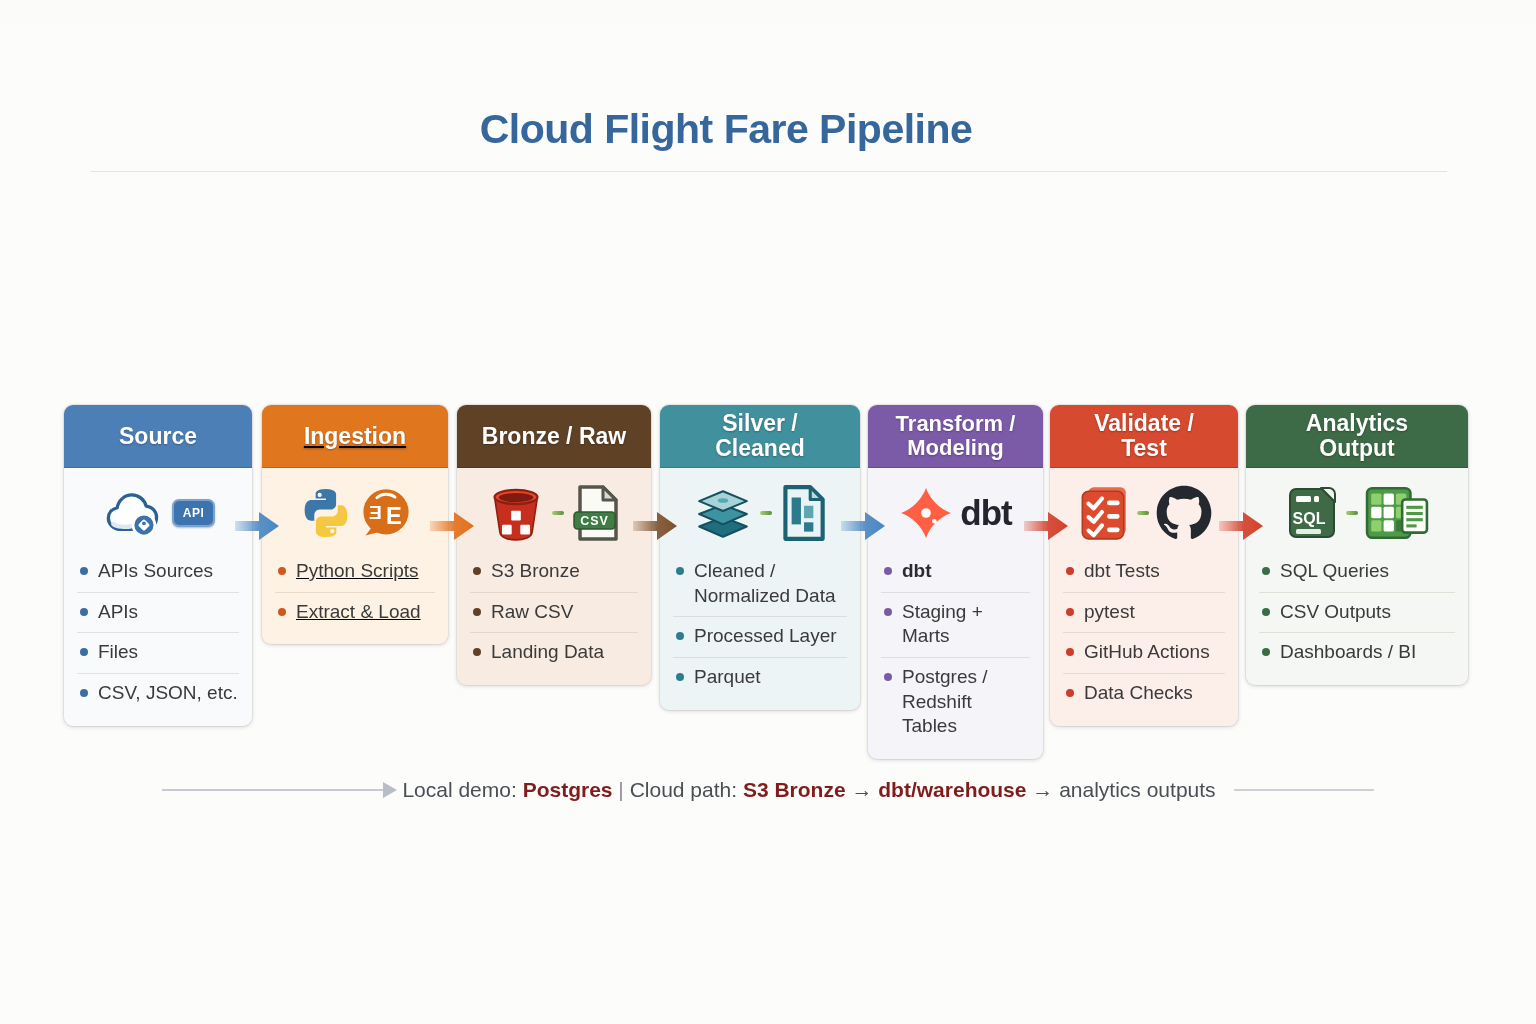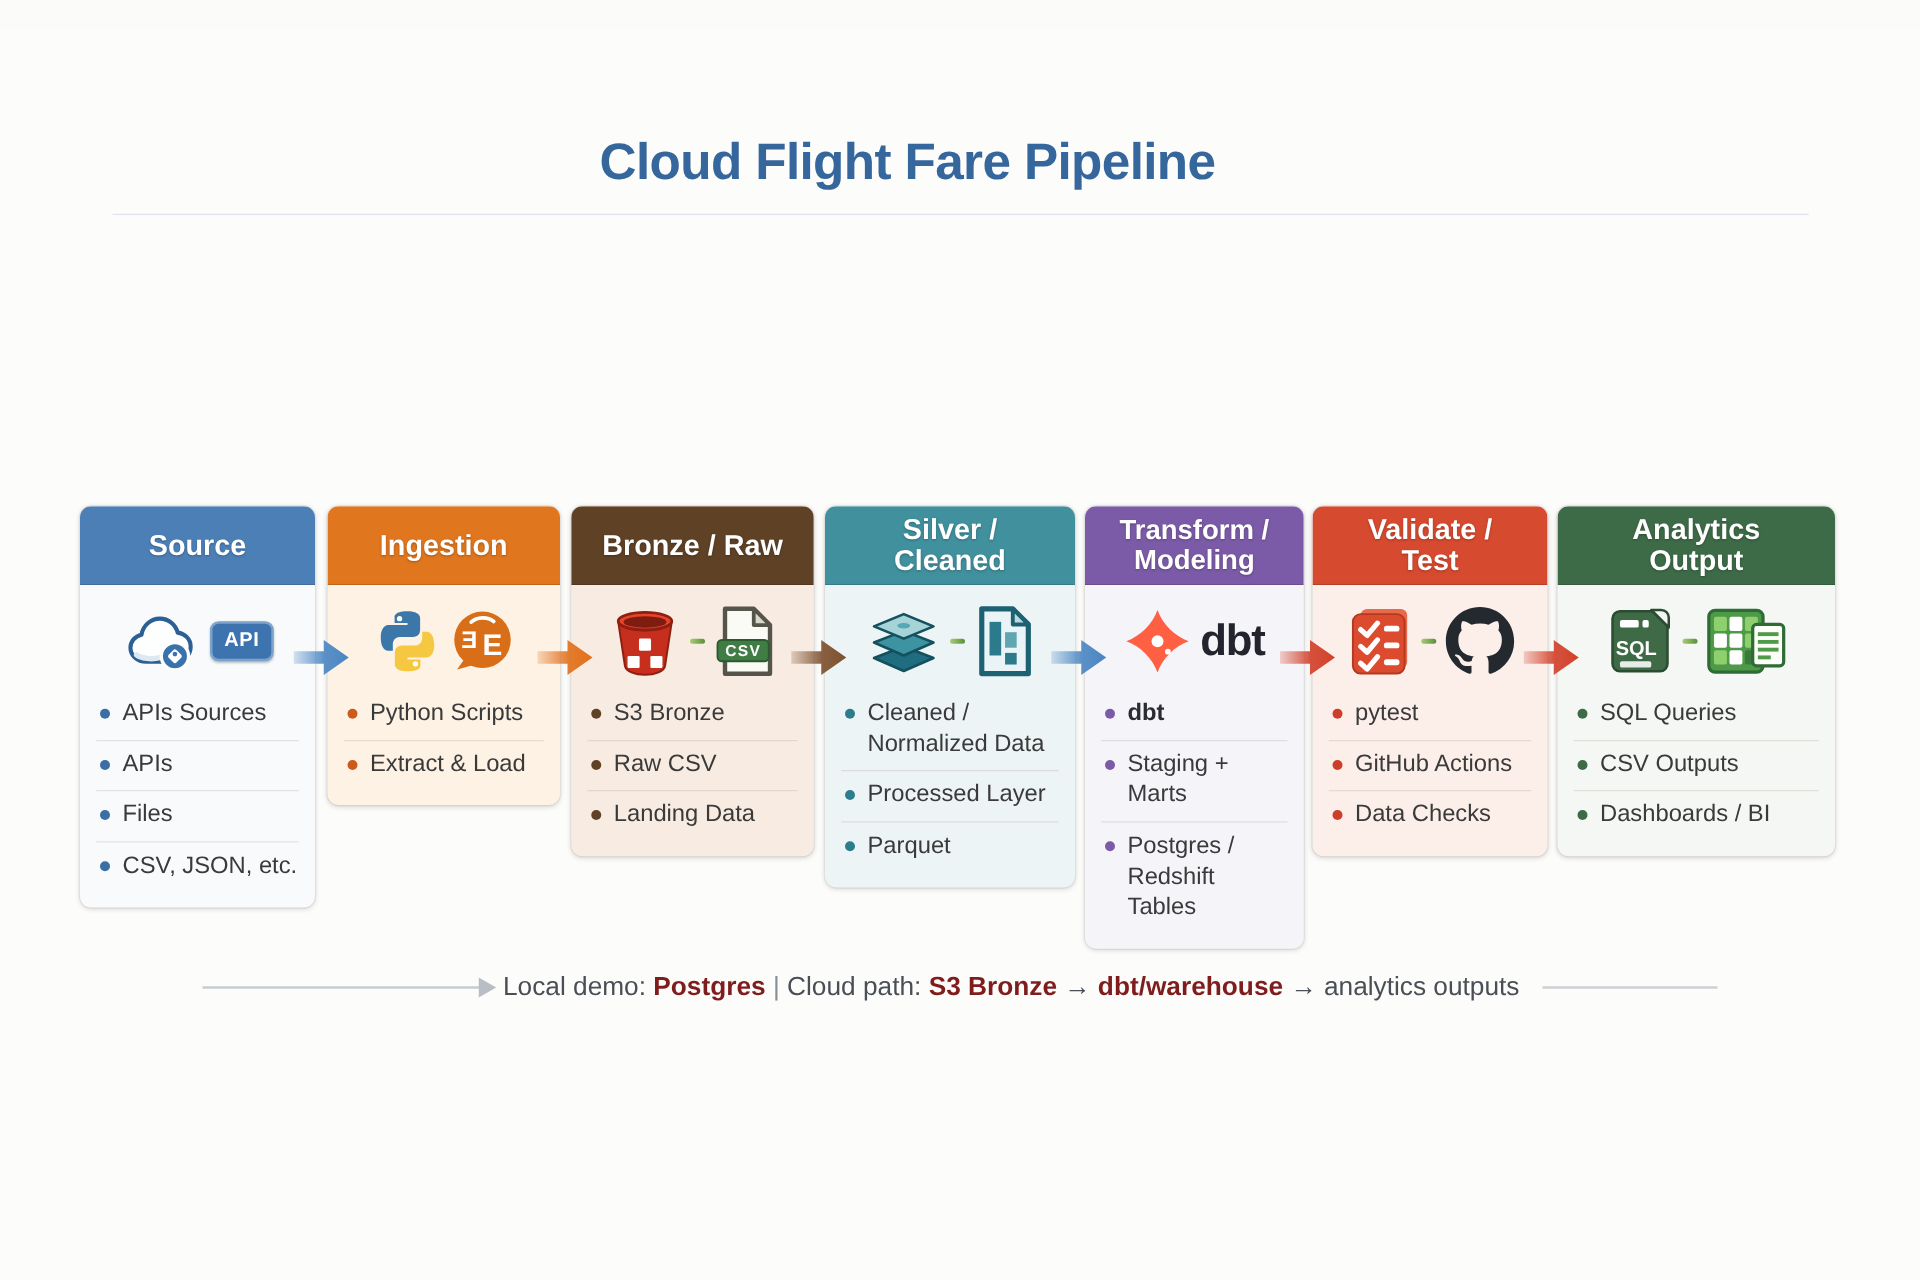--- a/index.html
+++ b/index.html
@@ -42,21 +42,21 @@
     display:flex;gap:10px;align-items:flex-start;
     font-size:19px;line-height:1.3;color:#3a3a3a;padding:7px 0 8px 3px;
   }
   .item + .item{border-top:1px solid rgba(90,70,50,.13);}
   .dot{width:8px;height:8px;border-radius:50%;background:var(--bullet,#555);
     margin-top:8px;flex:none;}
   .bold-item{font-weight:700;color:#2b2b33;}
   
   .api-badge{
     background:#3d74b0;border:2px solid #7ba3cc;border-radius:7px;color:#fff;
-    font-weight:700;font-size:16px;padding:5px 9px;letter-spacing:.5px;
+    font-weight:700;font-size:12px;padding:5px 9px;letter-spacing:.5px;
     box-shadow:0 1px 2px rgba(0,0,0,.25);
   }
   .dbt-word{font-weight:700;font-size:35px;color:#24242e;letter-spacing:-1px;}
   
   .flow-arrow{position:absolute;top:483px;width:48px;height:38px;}
   
   .caption-row{
     position:absolute;top:748px;left:0;width:1536px;height:36px;
     display:flex;align-items:center;justify-content:center;gap:18px;
   }
@@ -106,21 +106,21 @@
           <span class="dot"></span>
           <span>Files</span>
         </li>
       <li class="item">
           <span class="dot"></span>
           <span>CSV, JSON, etc.</span>
         </li>
     </ul>
   </div>
 
-  <div class="card" style="left: 262px; width: 186px; --hdr: #e0761e; --body: #fdf2e4; --bullet: #cd5a1a;">
+  <div class="card" style="left: 262px; width: 186px; text-decoration: underline; --hdr: #e0761e; --body: #fdf2e4; --bullet: #cd5a1a;">
     <div class="card-header">
         <span>Ingestion</span>
       </div>
     <div class="icon-row">
       <svg width="54" height="54" viewBox="0 0 46 46">
         <path d="M22.8 2.5 c-9.2 0 -8.6 4 -8.6 4 l0 4.1 8.8 0 0 1.3 -12.3 0 c0 0 -5.9 -0.7 -5.9 8.6 c0 9.3 5.1 9 5.1 9 l3.1 0 0 -4.3 c0 0 -0.2 -5.1 5 -5.1 l8.7 0 c0 0 4.9 0.1 4.9 -4.7 l0 -8.1 c0 0 0.7 -4.8 -8.8 -4.8 z" fill="#3b77a8"></path>
         <circle cx="17.6" cy="7.6" r="1.8" fill="#fff"></circle>
         <path d="M23.2 43.5 c9.2 0 8.6 -4 8.6 -4 l0 -4.1 -8.8 0 0 -1.3 12.3 0 c0 0 5.9 0.7 5.9 -8.6 c0 -9.3 -5.1 -9 -5.1 -9 l-3.1 0 0 4.3 c0 0 0.2 5.1 -5 5.1 l-8.7 0 c0 0 -4.9 -0.1 -4.9 4.7 l0 8.1 c0 0 -0.7 4.8 8.8 4.8 z" fill="#f6c842"></path>
         <circle cx="28.4" cy="38.4" r="1.8" fill="#fff"></circle>
       </svg>
@@ -259,20 +259,24 @@
         <rect x="30" y="17" width="12" height="4.5" rx="2" fill="#fff"></rect>
         <rect x="30" y="30" width="12" height="4.5" rx="2" fill="#fff"></rect>
         <rect x="30" y="43" width="12" height="4.5" rx="2" fill="#fff"></rect>
       </svg>
       <span class="icon-link"></span>
       <svg width="56" height="56" viewBox="0 0 16.4 16.4">
         <path transform="translate(0.2,0.2)" fill="#23292e" d="M8 0C3.58 0 0 3.58 0 8c0 3.54 2.29 6.53 5.47 7.59.4.07.55-.17.55-.38 0-.19-.01-.82-.01-1.49-2.01.37-2.53-.49-2.69-.94-.09-.23-.48-.94-.82-1.13-.28-.15-.68-.52-.01-.53.63-.01 1.08.58 1.23.82.72 1.21 1.87.87 2.33.66.07-.52.28-.87.51-1.07-1.78-.2-3.64-.89-3.64-3.95 0-.87.31-1.59.82-2.15-.08-.2-.36-1.02.08-2.12 0 0 .67-.21 2.2.82.64-.18 1.32-.27 2-.27s1.36.09 2 .27c1.53-1.04 2.2-.82 2.2-.82.44 1.1.16 1.92.08 2.12.51.56.82 1.27.82 2.15 0 3.07-1.87 3.75-3.65 3.95.29.25.54.73.54 1.48 0 1.07-.01 1.93-.01 2.2 0 .21.15.46.55.38A8.01 8.01 0 0 0 16 8c0-4.42-3.58-8-8-8z"></path>
       </svg>
     </div>
     <ul class="items">
+      <li class="item">
+          <span class="dot"></span>
+          <span>dbt Tests</span>
+        </li>
       <li class="item">
           <span class="dot"></span>
           <span>pytest</span>
         </li>
       <li class="item">
           <span class="dot"></span>
           <span>GitHub Actions</span>
         </li>
       <li class="item">
           <span class="dot"></span>

